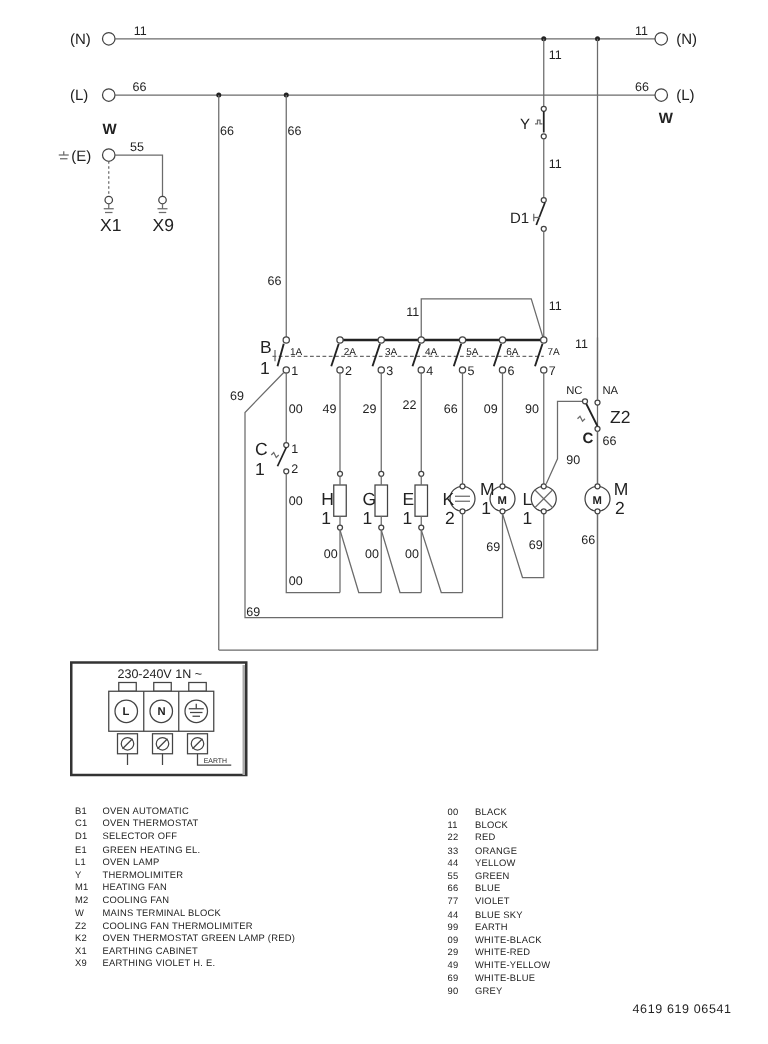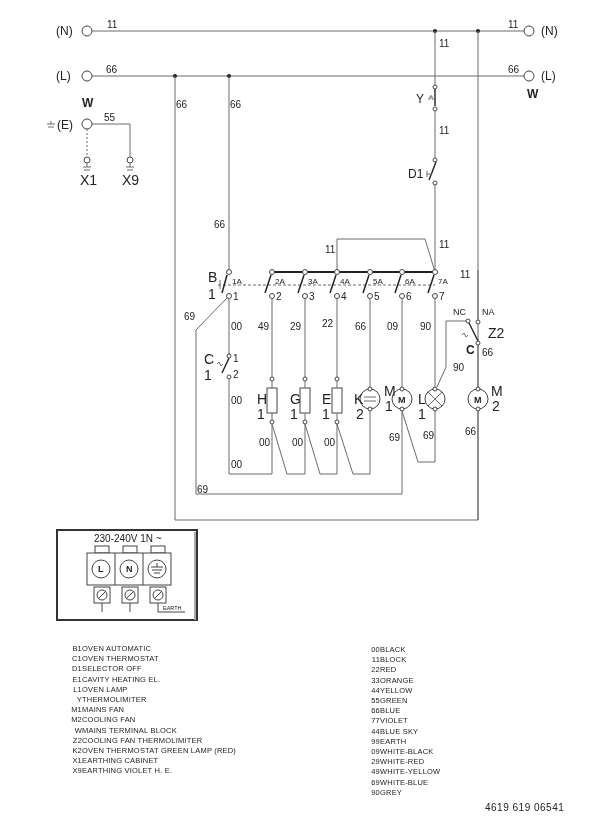--- a/index.html
+++ b/index.html
@@ -7,24 +7,24 @@
   svg { position:absolute; left:0; top:0; }
   .w { stroke:#6b6b6b; stroke-width:1; fill:none; }
   .wb { stroke:#222; stroke-width:2; fill:none; }
   .t { fill:#222; font-family:"Liberation Sans", sans-serif; }
   .ts { font-size:10px; }
   .tm { font-size:12px; }
   .tl { font-size:14px; }
   .term { fill:#fff; stroke:#444; stroke-width:1; }
   .dot { fill:#222; }
   .legend { position:absolute; font-size:7.5px; color:#222; line-height:10.2px; letter-spacing:0.2px; }
-  .legend .row { display:flex; white-space:nowrap;text-align:right; }
+  .legend .row { display:flex; white-space:nowrap; }
   .legend .code { width:22px; }
   .legend2 .code { width:22px; }
-  .docnum { position:absolute; left:485px; top:802px; font-size:10px; color:#222; letter-spacing:0.5px;text-align:right; }
+  .docnum { position:absolute; left:506px; top:802px; font-size:10px; color:#222; letter-spacing:0.5px;text-align:right; }
 </style>
 </head>
 <body>
 
 <svg width="614" height="835" viewBox="0 0 614 835">
 
   <g>
     <circle class="term" cx="87" cy="31" r="5"></circle>
     <line class="w" x1="92" y1="31" x2="524" y2="31"></line>
     <circle class="term" cx="529" cy="31" r="5"></circle>
@@ -328,33 +328,33 @@
   <div class="row">
       <span class="code">C1</span>
       <span>OVEN THERMOSTAT</span>
     </div>
   <div class="row">
       <span class="code">D1</span>
       <span>SELECTOR OFF</span>
     </div>
   <div class="row">
       <span class="code">E1</span>
-      <span>CAVITY HEATING EL.</span>
+      <span>GREEN HEATING EL.</span>
     </div>
   <div class="row">
       <span class="code">L1</span>
       <span>OVEN LAMP</span>
     </div>
   <div class="row">
       <span class="code">Y</span>
       <span>THERMOLIMITER</span>
     </div>
   <div class="row">
       <span class="code">M1</span>
-      <span>MAINS FAN</span>
+      <span>HEATING FAN</span>
     </div>
   <div class="row">
       <span class="code">M2</span>
       <span>COOLING FAN</span>
     </div>
   <div class="row">
       <span class="code">W</span>
       <span>MAINS TERMINAL BLOCK</span>
     </div>
   <div class="row">

